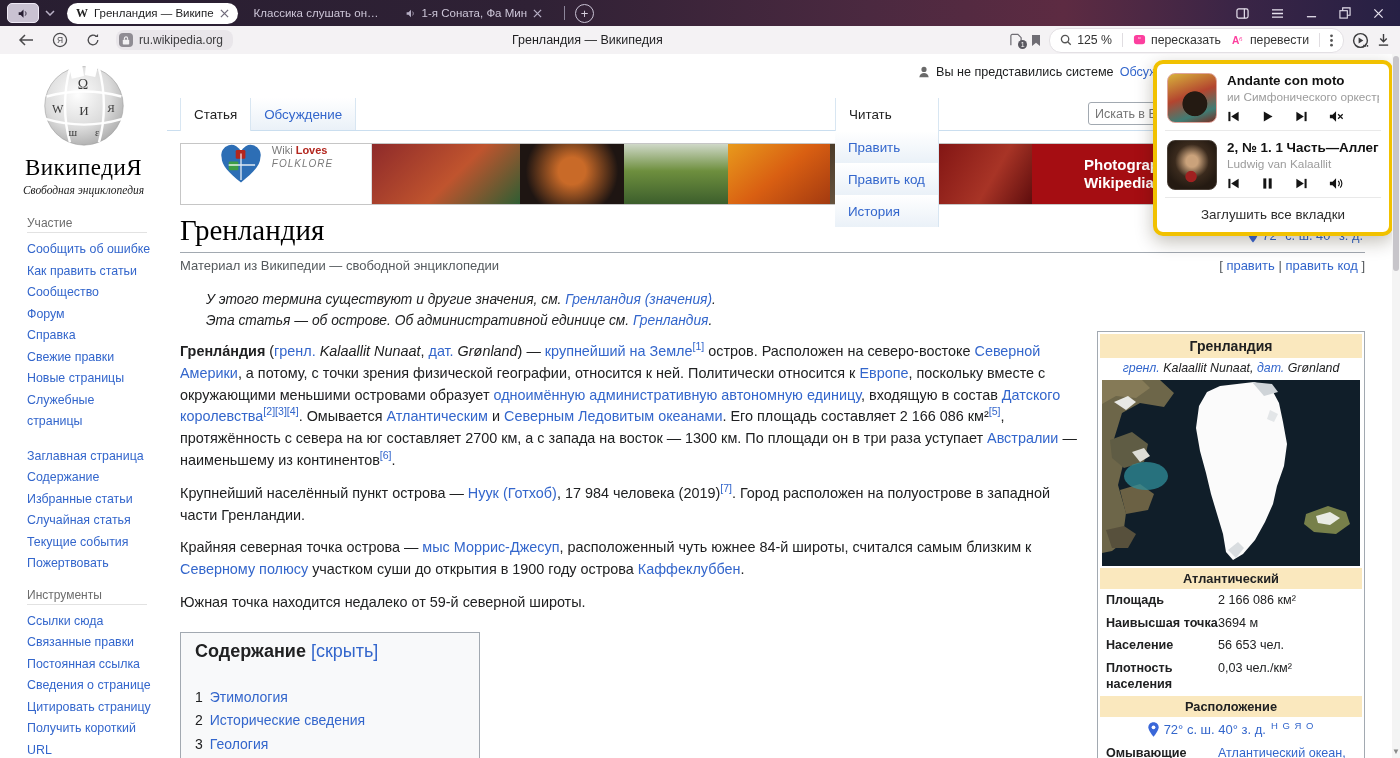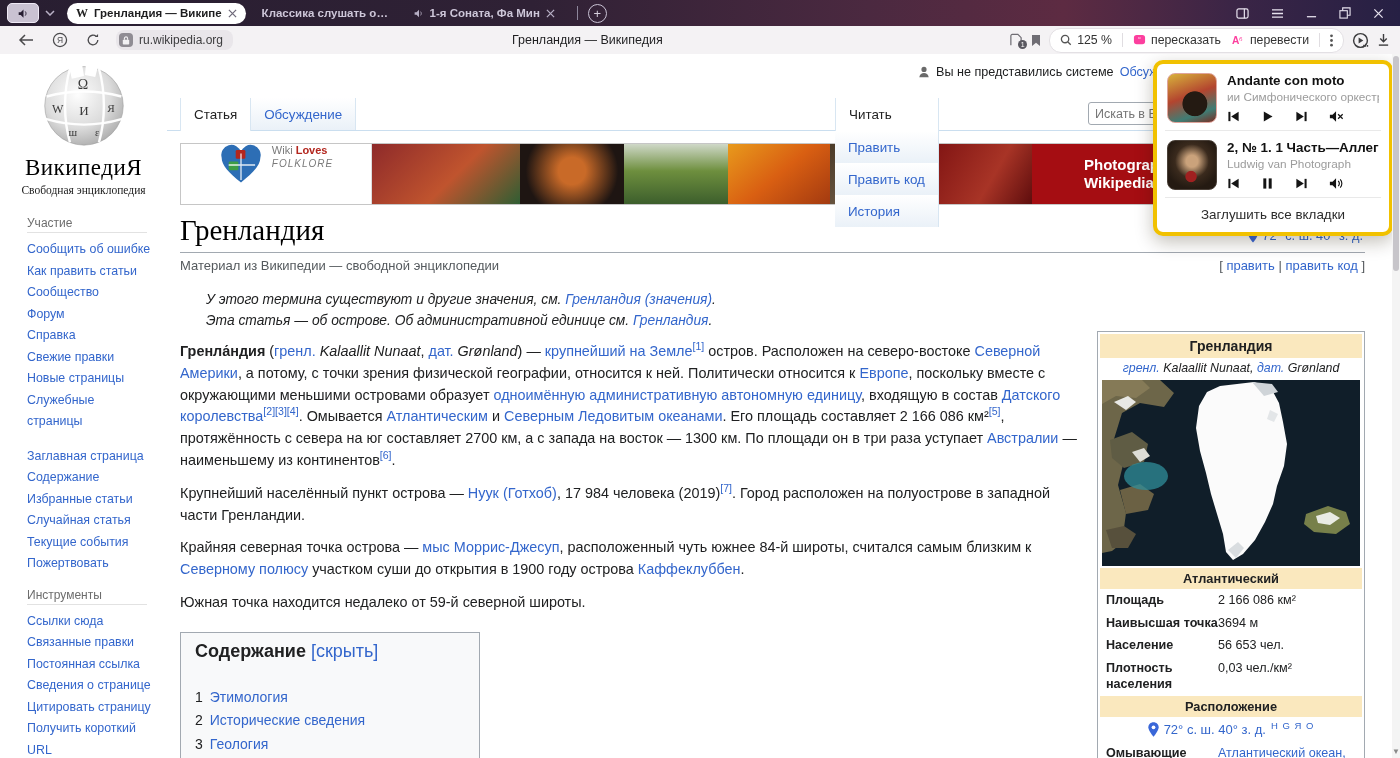--- a/index.html
+++ b/index.html
@@ -10,21 +10,21 @@
   #tabbar{position:absolute;top:0;left:0;width:1400px;height:26px;
     background:linear-gradient(90deg,#281e31 0%,#2f2135 38%,#4b2940 62%,#5d2b42 76%,#3b2546 88%,#262044 100%);
     display:flex;align-items:center;color:#d6cfdd;}
   .tb-sound{margin-left:7px;width:30px;height:18px;background:#c9c2d2;border:1px solid #efeaf6;border-radius:5px;
     display:flex;align-items:center;justify-content:center;color:#241c30;flex:none;cursor:pointer;}
   .tb-chev{margin:0 8px 0 6px;color:#b9b1c6;display:flex;align-items:center;}
   #tabstrip{display:flex;align-items:center;height:26px;}
   .btab{display:flex;align-items:center;gap:6px;font-size:11.5px;color:#cdc6d8;padding:0 12px;height:26px;white-space:nowrap;cursor:pointer;}
   .btab.active{background:#fff;color:#1d1d1f;border-radius:13px;height:21px;margin:0 4px;padding:0 9px;max-width:172px;}
   .btab .fav{font-family:"Liberation Serif",serif;font-weight:bold;font-size:12px;color:#222;}
-  .btab .ttl{overflow:hidden;text-overflow:ellipsis;max-width:128px;font-weight:bold;}
+  .btab .ttl{overflow:hidden;text-overflow:ellipsis;max-width:128px;}
   .btab .x{display:flex;align-items:center;color:#6f6a7a;}
   .btab:not(.active) .x{color:#b7afc5;}
   .tab-divider{width:1px;height:14px;background:#8d869b;margin:0 10px;}
   .tb-plus{width:17px;height:17px;border:1.4px solid #c9c2d4;border-radius:50%;display:flex;align-items:center;justify-content:center;
     color:#d6cfdd;font-size:13px;line-height:1;cursor:pointer;}
   #winctrl{margin-left:auto;display:flex;align-items:center;gap:22px;padding-right:16px;color:#e7e2ee;}
   #winctrl span{display:flex;align-items:center;cursor:pointer;}
 
   
   #toolbar{position:absolute;top:26px;left:0;width:1400px;height:28px;background:#f4f2f4;border-bottom:1px solid #e2dfe2;
@@ -45,21 +45,21 @@
   .pinkic{color:#fc3f9e;display:flex;align-items:center;}
   #playerbtn,#dlbtn{display:flex;align-items:center;color:#3c3c3e;cursor:pointer;}
 
   
   #page{position:absolute;top:54px;left:0;width:1400px;height:704px;background:#fff;overflow:hidden;color:#202122;}
 
   
   #sidebar{position:absolute;left:0;top:0;width:167px;height:704px;}
   #logoblock{text-align:center;padding-top:7px;}
   #wordmark{font-family:"Liberation Serif",serif;font-size:23px;color:#000;margin-top:4px;letter-spacing:.5px;}
-  #tagline{font-family:"Liberation Serif",serif;font-size:11.5px;color:#222;margin-top:3px;}
+  #tagline{font-family:"Liberation Serif",serif;font-style:italic;font-size:11.5px;color:#222;margin-top:3px;}
   #sidebar-nav{padding:14px 6px 0 27px;}
   .snav-sec{margin-bottom:13px;}
   .snav-head{font-size:12px;color:#6d6d6d;border-bottom:1px solid #e2e2e2;padding-bottom:2px;margin:6px 14px 6px 0;}
   .snav-link{display:block;font-size:12.4px;line-height:21.5px;color:#3366cc;text-decoration:none;cursor:pointer;width:126px;}
 
   
   #personal{position:absolute;left:918px;top:11px;display:flex;align-items:center;gap:6px;font-size:12.6px;white-space:nowrap;z-index:3;}
   #personal .plink{color:#3366cc;cursor:pointer;}
   #ctabs-line{position:absolute;left:167px;top:76px;width:1233px;height:1px;background:#cadeef;}
   .ctabs{position:absolute;top:44px;height:32px;display:flex;z-index:2;}
@@ -554,21 +554,21 @@
                   </svg>
                 </span>
               </div>
             </div>
           </div>
           <div class="mp-div"></div>
           <div class="mp-item">
             <div class="mp-art a1"></div>
             <div class="mp-info">
               <div class="mp-title">2, № 1. 1 Часть—Аллегро (Re</div>
-              <div class="mp-sub">Ludwig van Photograph</div>
+              <div class="mp-sub">Ludwig van Kalaallit</div>
               <div class="mp-controls">
                 <span>
                   <svg width="13" height="13" viewBox="0 0 14 14">
                     <rect x="1.5" y="2" width="2.2" height="10" fill="currentColor"></rect>
                     <path d="M12.5 2L4.5 7l8 5z" fill="currentColor"></path>
                   </svg>
                 </span>
                 <span>
                   <svg width="13" height="13" viewBox="0 0 14 14">
                     <rect x="2.5" y="1.5" width="3.2" height="11" fill="currentColor"></rect>

